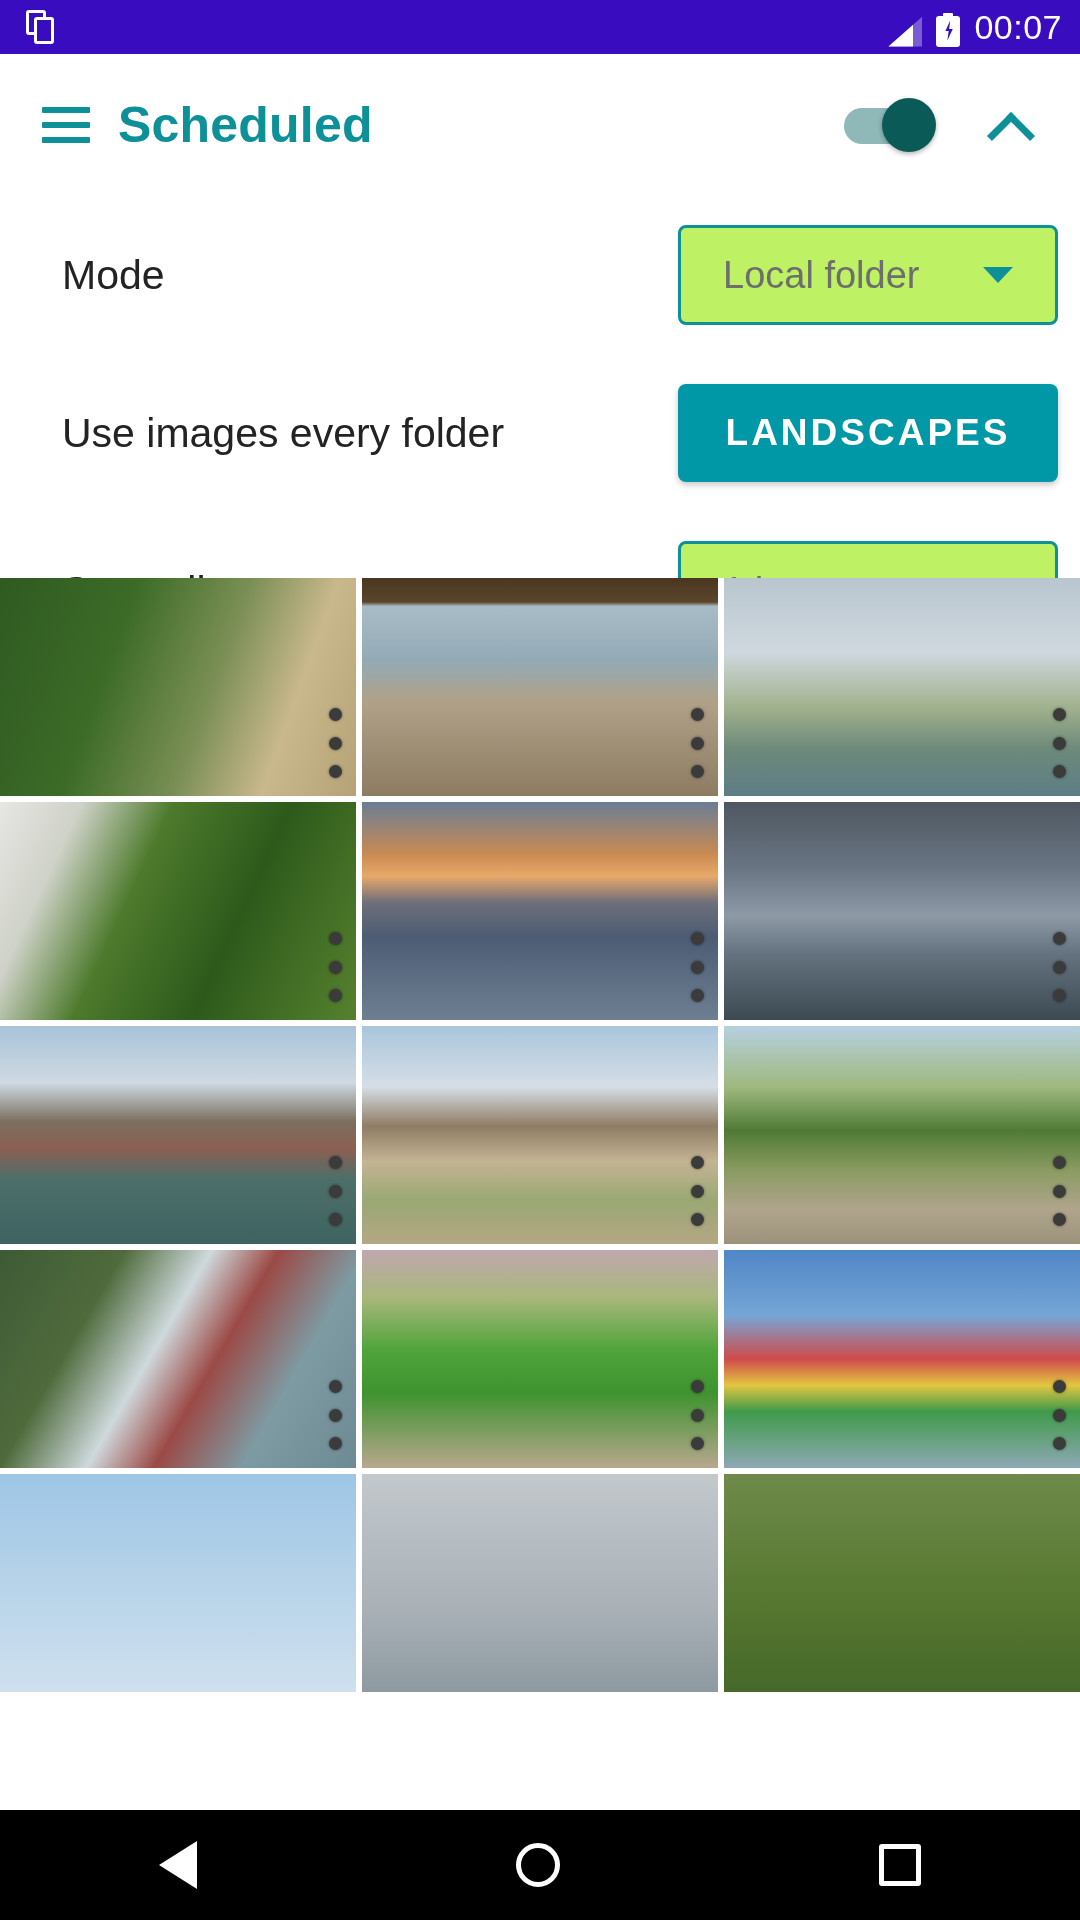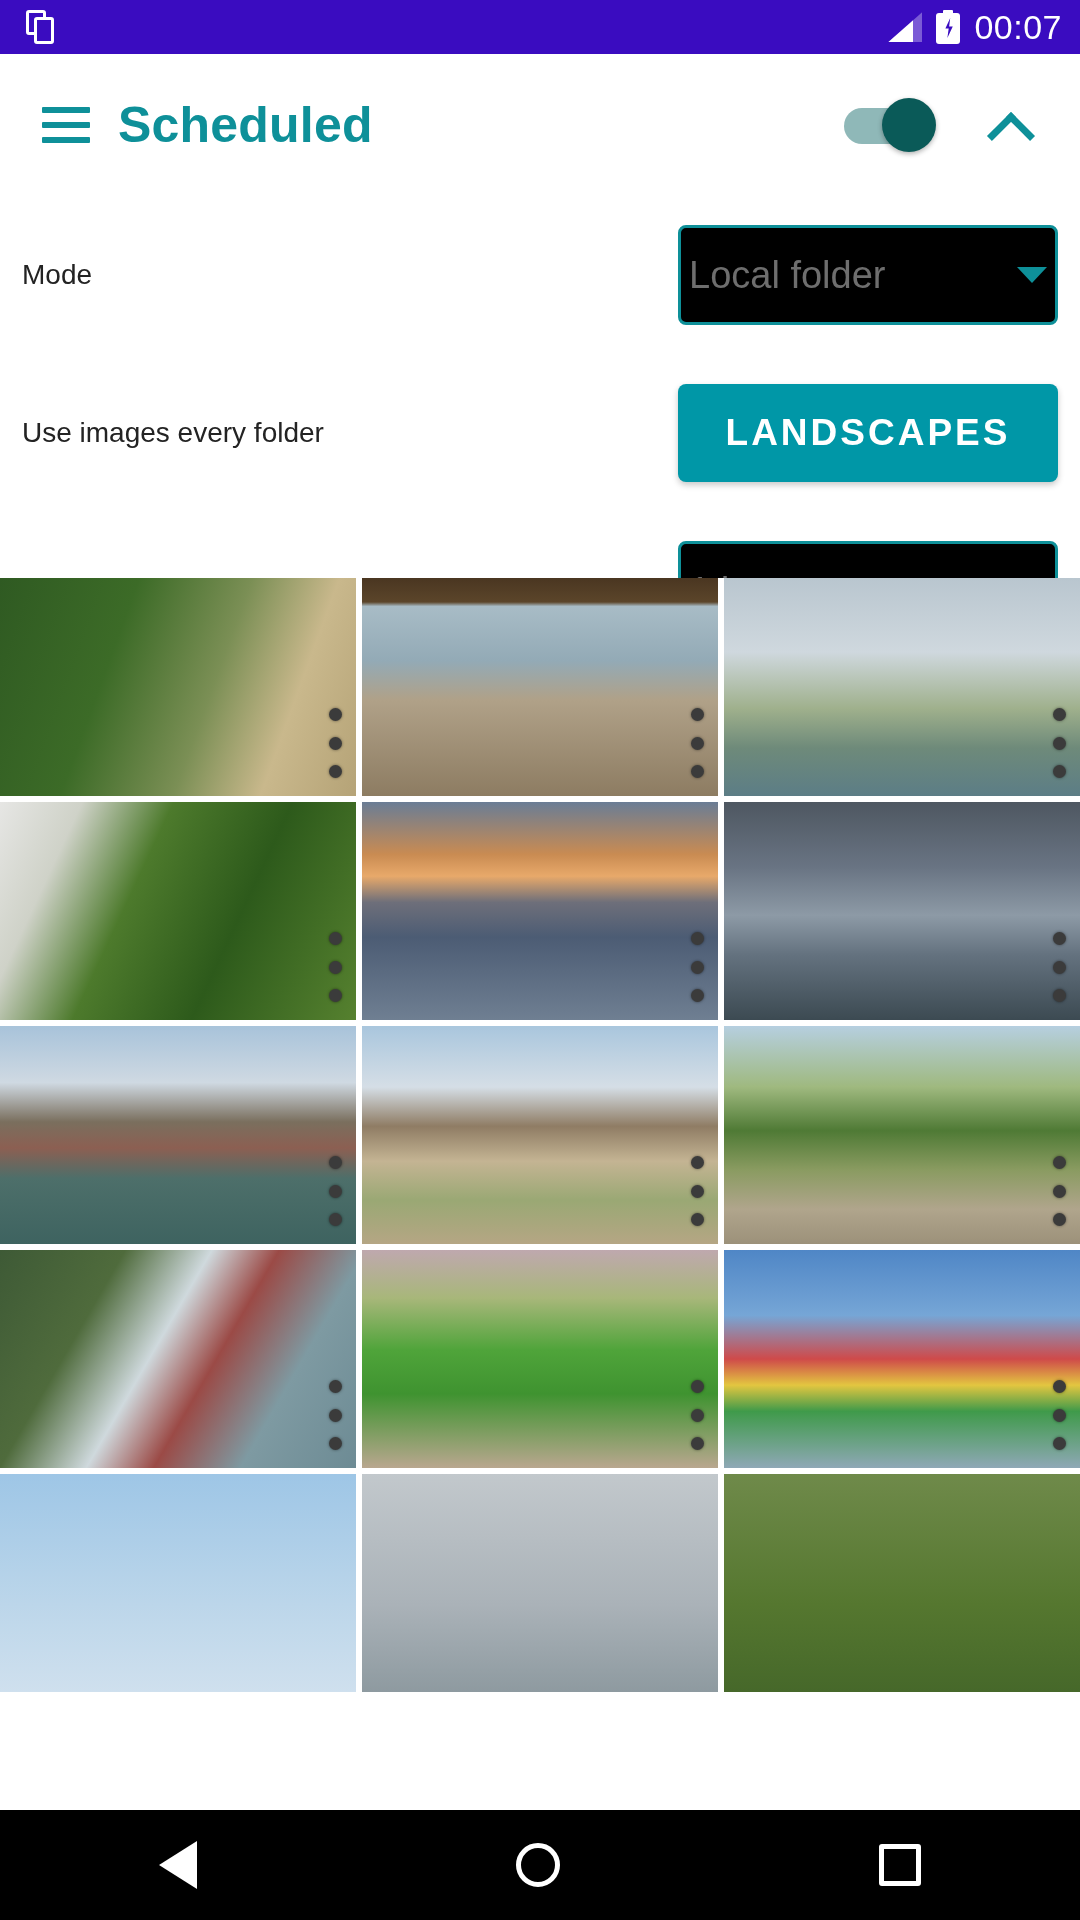--- a/index.html
+++ b/index.html
@@ -12,21 +12,21 @@
   #screen { position: relative; width: 1080px; height: 1920px; background: #fff; }
 
   
   .statusbar {
     position: absolute; left: 0; top: 0; width: 1080px; height: 54px;
     background: #3A0CC0;
     display: flex; align-items: center; justify-content: space-between;
     padding: 0 18px 0 26px;
   }
   .sb-left { display: flex; align-items: center; gap: 14px; }
-  .sb-right { display: flex; align-items: center; gap: 14px; }
+  .sb-right { display: flex; align-items: flex-end; gap: 14px; }
   .recents-ico { position: relative; width: 30px; height: 34px; }
   .recents-ico .r1 {
     position: absolute; left: 0; top: 0; width: 20px; height: 25px;
     border: 3px solid #fff; border-radius: 3px;
   }
   .recents-ico .r2 {
     position: absolute; left: 8px; top: 7px; width: 20px; height: 27px;
     border: 3px solid #fff; border-radius: 3px; background: #3A0CC0;
   }
   .signal {
@@ -92,29 +92,29 @@
     transform: rotate(45deg);
   }
 
   
   .settings { position: absolute; left: 0; top: 196px; width: 1080px; }
   .srow {
     position: relative; width: 1080px; height: 158px;
     display: flex; align-items: center; padding: 0 22px 0 22px;
   }
   .srow-label {
-    font-size: 28px; color: #232323; font-weight: 400; white-space: nowrap;
+    font-size: 41px; color: #232323; font-weight: 400; white-space: nowrap; margin-left: 40px;
   }
   .srow-ctl { margin-left: auto; }
 
   .dropdown {
     width: 380px; height: 100px;
     border: 3px solid #0E9099; border-radius: 8px;
-    display: flex; align-items: center; padding: 0 8px; cursor: pointer;
-    background: #000000;
+    display: flex; align-items: center; padding: 0 42px; cursor: pointer;
+    background: #bef264;
   }
   .dropdown .dd-value { font-size: 38px; color: #6E6E6E; }
   .dropdown .caret {
     margin-left: auto; width: 0; height: 0;
     border-left: 15px solid transparent; border-right: 15px solid transparent;
     border-top: 16px solid #0E9099;
   }
   .flat-button {
     width: 380px; height: 98px; background: #0097A7; border-radius: 8px;
     display: flex; align-items: center; justify-content: center; cursor: pointer;

